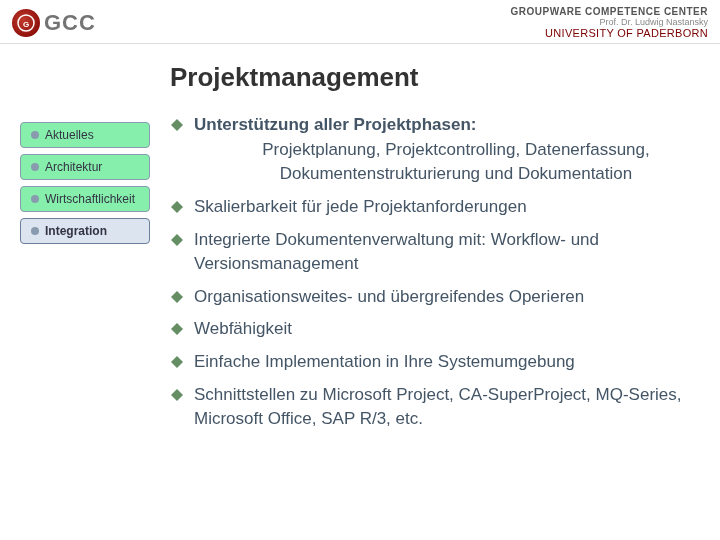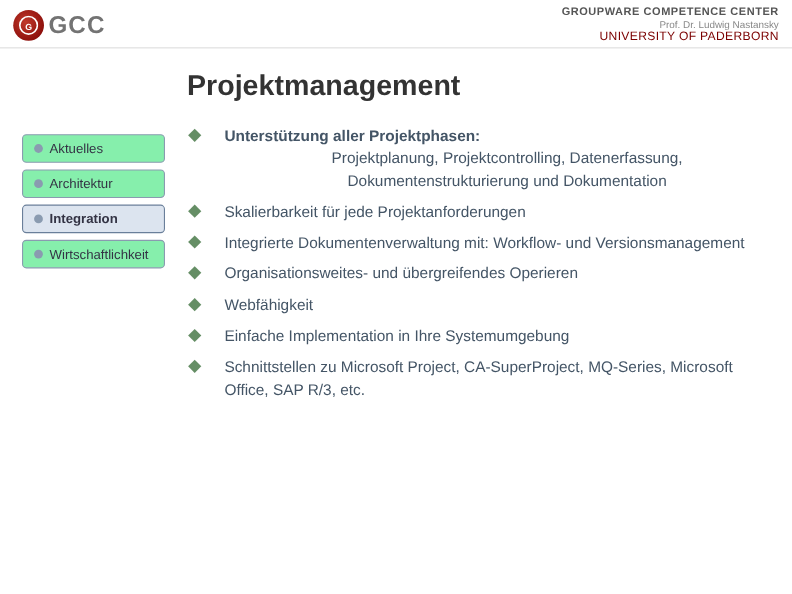--- a/index.html
+++ b/index.html
@@ -134,22 +134,22 @@
     .bullet-list {
       list-style: none;
       display: flex;
       flex-direction: column;
       gap: 8px;
     }
 
     .bullet-item {
       display: flex;
       align-items: flex-start;
-      gap: 20px;
-      font-size: 14px;
+      gap: 10px;
+      font-size: 17px;
       color: #445566;
       line-height: 1.45;
     }
 
     .bullet-icon {
       flex-shrink: 0;
       margin-top: 2px;
       width: 14px;
       height: 14px;
     }
@@ -194,27 +194,27 @@
 
   <div class="sidebar">
     <div class="sidebar-item">
       <div class="sidebar-dot"></div>
       <span>Aktuelles</span>
     </div>
     <div class="sidebar-item">
       <div class="sidebar-dot"></div>
       <span>Architektur</span>
     </div>
+    <div class="sidebar-item">
+      <div class="sidebar-dot"></div>
+      <span>Wirtschaftlichkeit</span>
+    </div>
     <div class="sidebar-item active">
       <div class="sidebar-dot"></div>
       <span>Integration</span>
-    </div>
-    <div class="sidebar-item">
-      <div class="sidebar-dot"></div>
-      <span>Wirtschaftlichkeit</span>
     </div>
   </div>
 
   <div class="content">
     <h1 class="page-title">Projektmanagement</h1>
 
     <ul class="bullet-list" id="bullet-list">
     <li class="bullet-item">
           <div class="bullet-icon"><svg viewBox="0 0 14 14" width="14" height="14">
       <polygon points="7,1 13,7 7,13 1,7" fill="#4a7a4a" opacity="0.85"></polygon>

